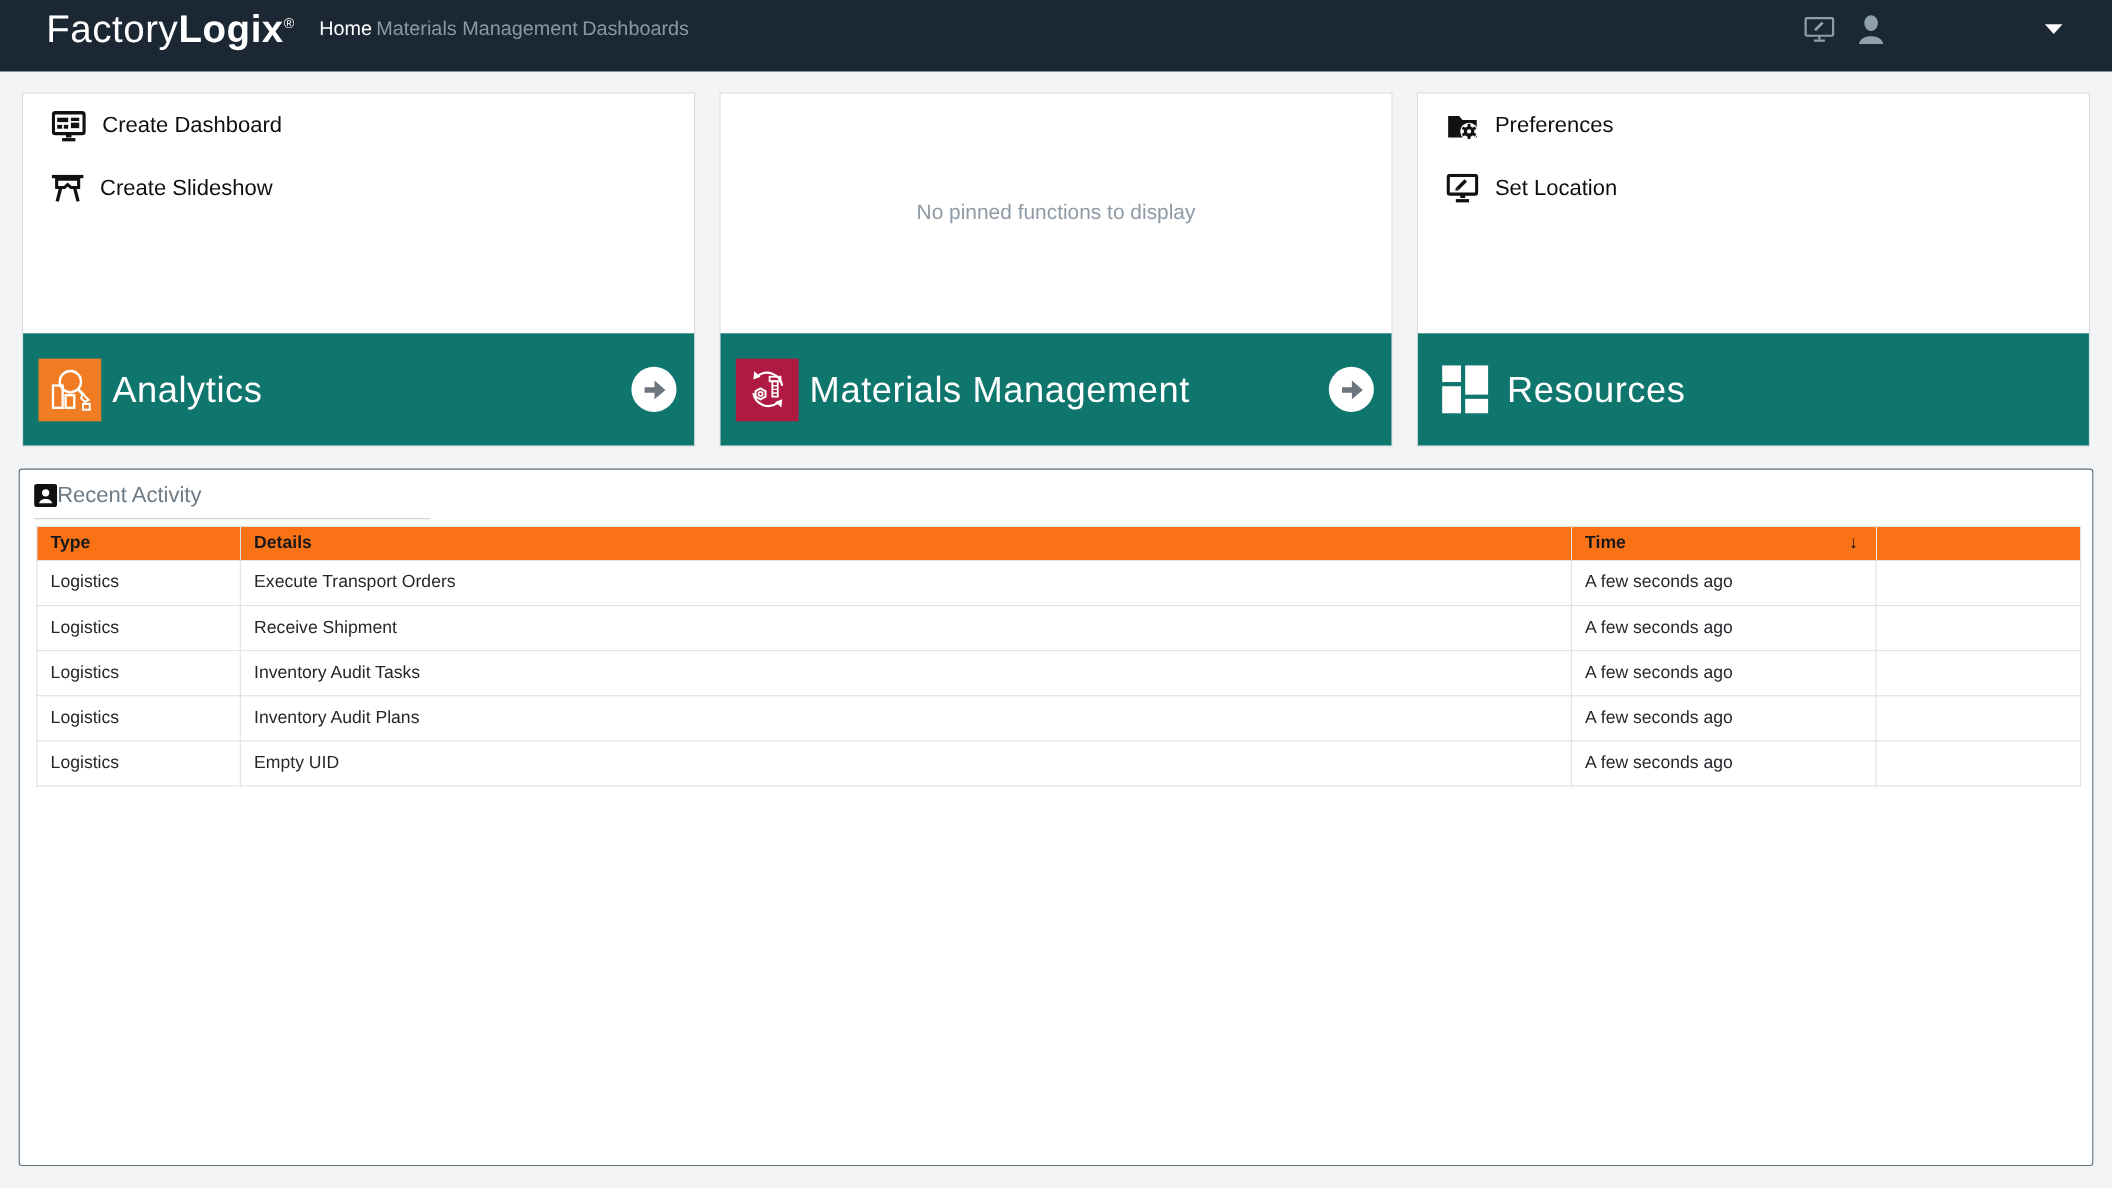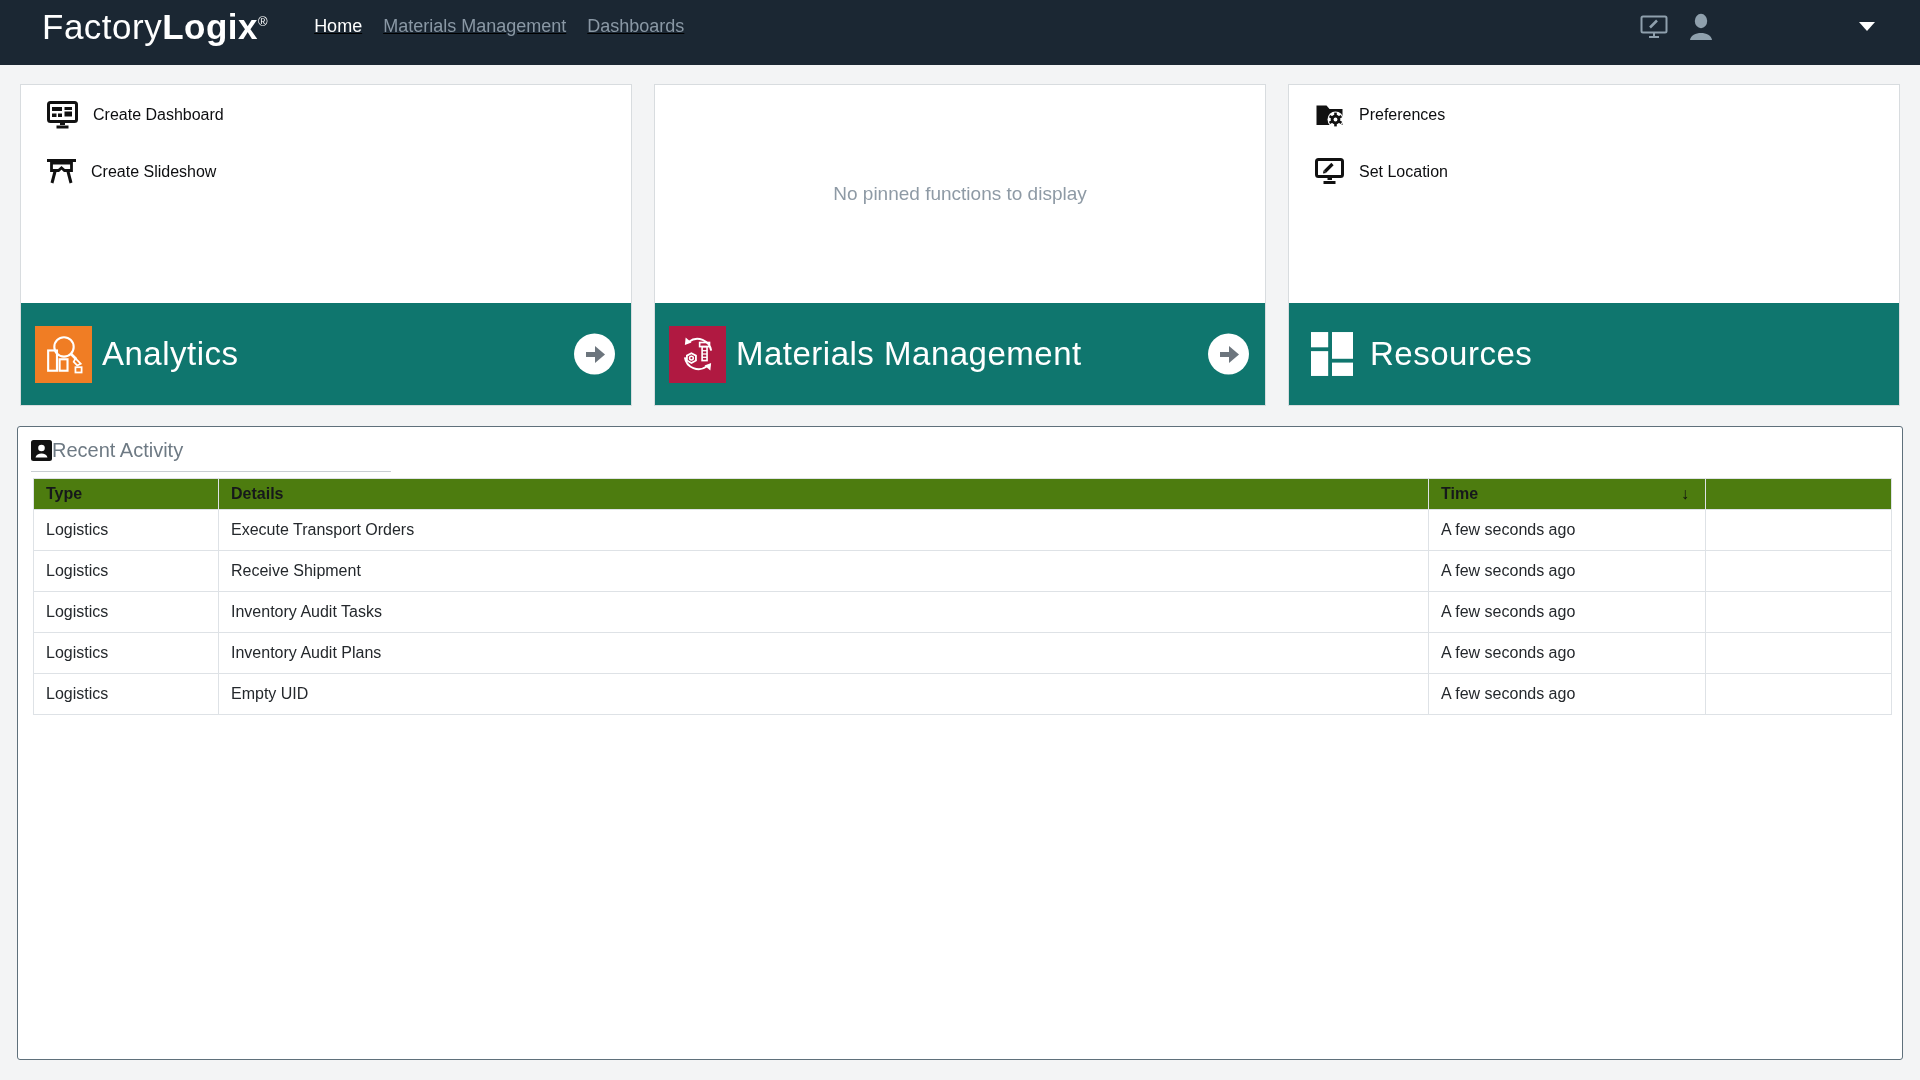--- a/index.html
+++ b/index.html
@@ -4,51 +4,51 @@
 <style>
   * { margin:0; padding:0; box-sizing:border-box; }
   html,body { width:1920px; height:1080px; font-family:"Liberation Sans", sans-serif; background:#f3f4f5; overflow:hidden; }
 
   
   .navbar { height:65px; background:#1b2733; display:flex; align-items:center; padding:0 45px 12px 42px; }
   .brand { color:#fff; font-size:35px; letter-spacing:0.5px; white-space:nowrap; }
   .brand .thin { font-weight:normal; }
   .brand .bold { font-weight:bold; }
   .brand .reg { font-size:13px; vertical-align:super; }
-  .nav-links { display:flex; align-items:center; gap:17px; margin-left:44px;text-decoration:underline; }
+  .nav-links { display:flex; align-items:center; margin-left:20px; }
   .nav-link { font-size:18px; color:#8a98a5; cursor:pointer; padding:4px 2px; }
   .nav-link.active { color:#ffffff; }
   .nav-right { margin-left:auto; display:flex; align-items:center; gap:20px; }
   .nav-caret { margin-left:125px; width:0; height:0; border-left:8px solid transparent; border-right:8px solid transparent; border-top:9px solid #ffffff; cursor:pointer; }
   .nav-ico { display:flex; align-items:center; cursor:pointer; }
 
   
   .cards-row { display:flex; gap:22px; margin:19px 20px 0 20px; }
   .card { flex:1; height:322px; background:#ffffff; border:1px solid #d8dcdf; display:flex; flex-direction:column; }
   .card-body { flex:1; padding:1px 0 0 26px; }
   .card-body.center { display:flex; align-items:center; justify-content:center; padding:0; }
-  .menu-item { height:57px; display:flex; align-items:center; gap:15px; font-size:16px; color:#0d0e10; cursor:pointer; }
+  .menu-item { height:57px; display:flex; align-items:center; gap:15px; font-size:20px; color:#0d0e10; cursor:pointer; }
   .menu-item .mi-icon { display:flex; align-items:center; }
   .empty-text { font-size:19px; color:#8e9aa5; }
 
   .card-footer { height:102px; background:#0f766e; display:flex; align-items:center; padding-left:14px; position:relative; cursor:pointer; }
   .tile { width:57px; height:57px; display:flex; align-items:center; justify-content:center; margin-right:10px; flex:0 0 auto; }
   .tile.analytics { background:#f07d24; }
   .tile.materials { background:#b01941; }
   .tile.resources { background:transparent; }
   .band-title { color:#ffffff; font-size:33px; font-weight:normal; letter-spacing:0.5px; white-space:nowrap; }
   .arrow-circle { position:absolute; right:16px; top:50%; transform:translateY(-50%); width:41px; height:41px; border-radius:50%; background:#ffffff; display:flex; align-items:center; justify-content:center; cursor:pointer; }
 
   
   .activity-panel { margin:20px 17px 0 17px; height:634px; background:#ffffff; border:1px solid #5f707b; border-radius:3px; }
   .activity-header { display:flex; align-items:center; margin:12px 0 0 13px; width:360px; border-bottom:1px solid #c9ced2; padding-bottom:9px; }
   .activity-title { font-size:20px; color:#6e7a84; }
 
   table.activity { margin:6px 15px 0 15px; width:1858px; table-layout:fixed; border-collapse:collapse; font-size:16px; }
-  table.activity th { height:31px; background:#4d7c0f; text-align:left; font-weight:bold; color:#16181b; padding-left:12px; border:1px solid #dee2e6; position:relative; cursor:pointer; }
+  table.activity th { height:31px; background:#f97316; text-align:left; font-weight:bold; color:#16181b; padding-left:12px; border:1px solid #dee2e6; position:relative; cursor:pointer; }
   table.activity td { height:41px; padding-left:12px; border:1px solid #dee2e6; color:#24282c; }
   .sort-arrow { position:absolute; right:16px; top:50%; transform:translateY(-50%); font-weight:bold; color:#111; }
   tr.data-row { cursor:pointer; }
 </style>
 </head>
 <body>
 
 <div class="navbar">
   <div class="brand">
     <span class="thin">Factory</span><span class="bold">Logix</span><span class="reg">®</span>

